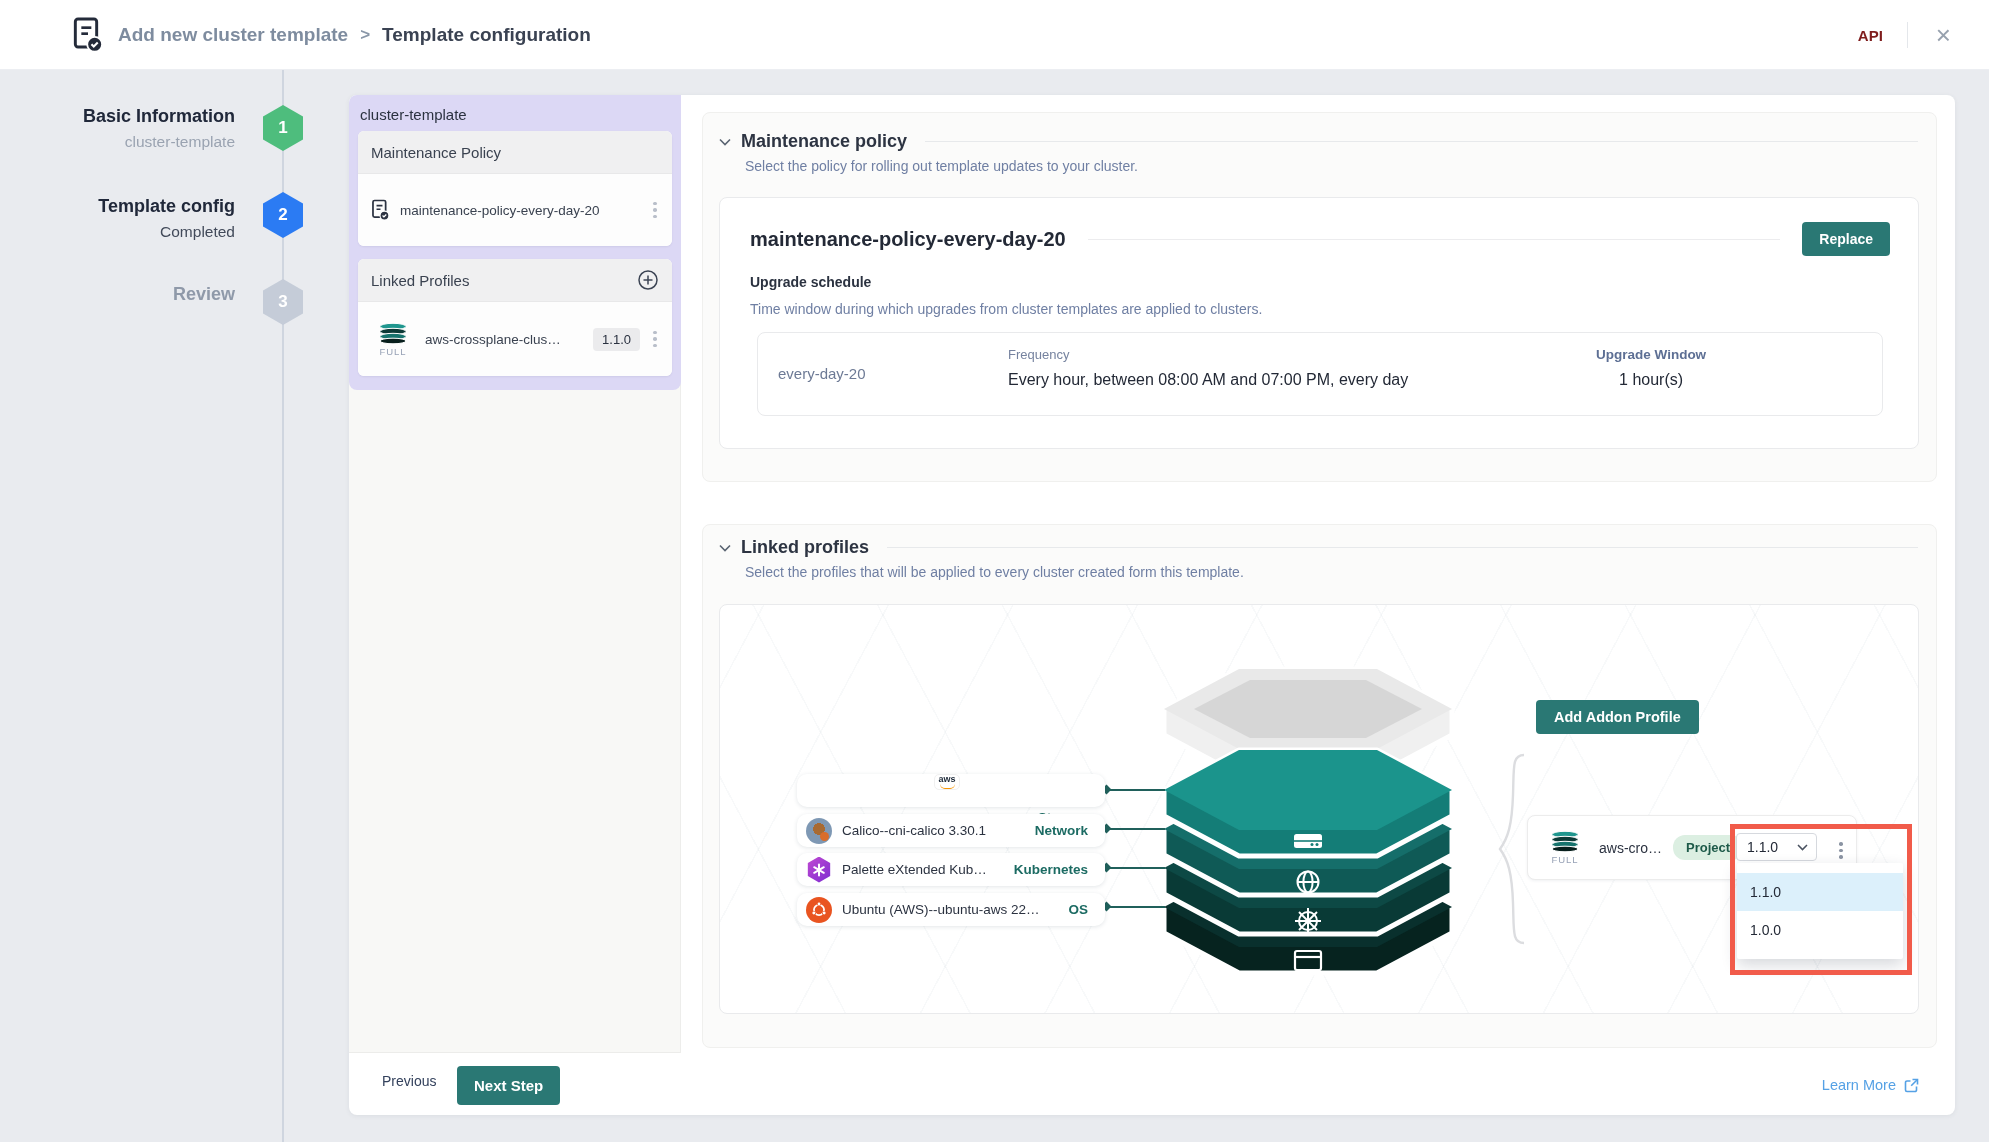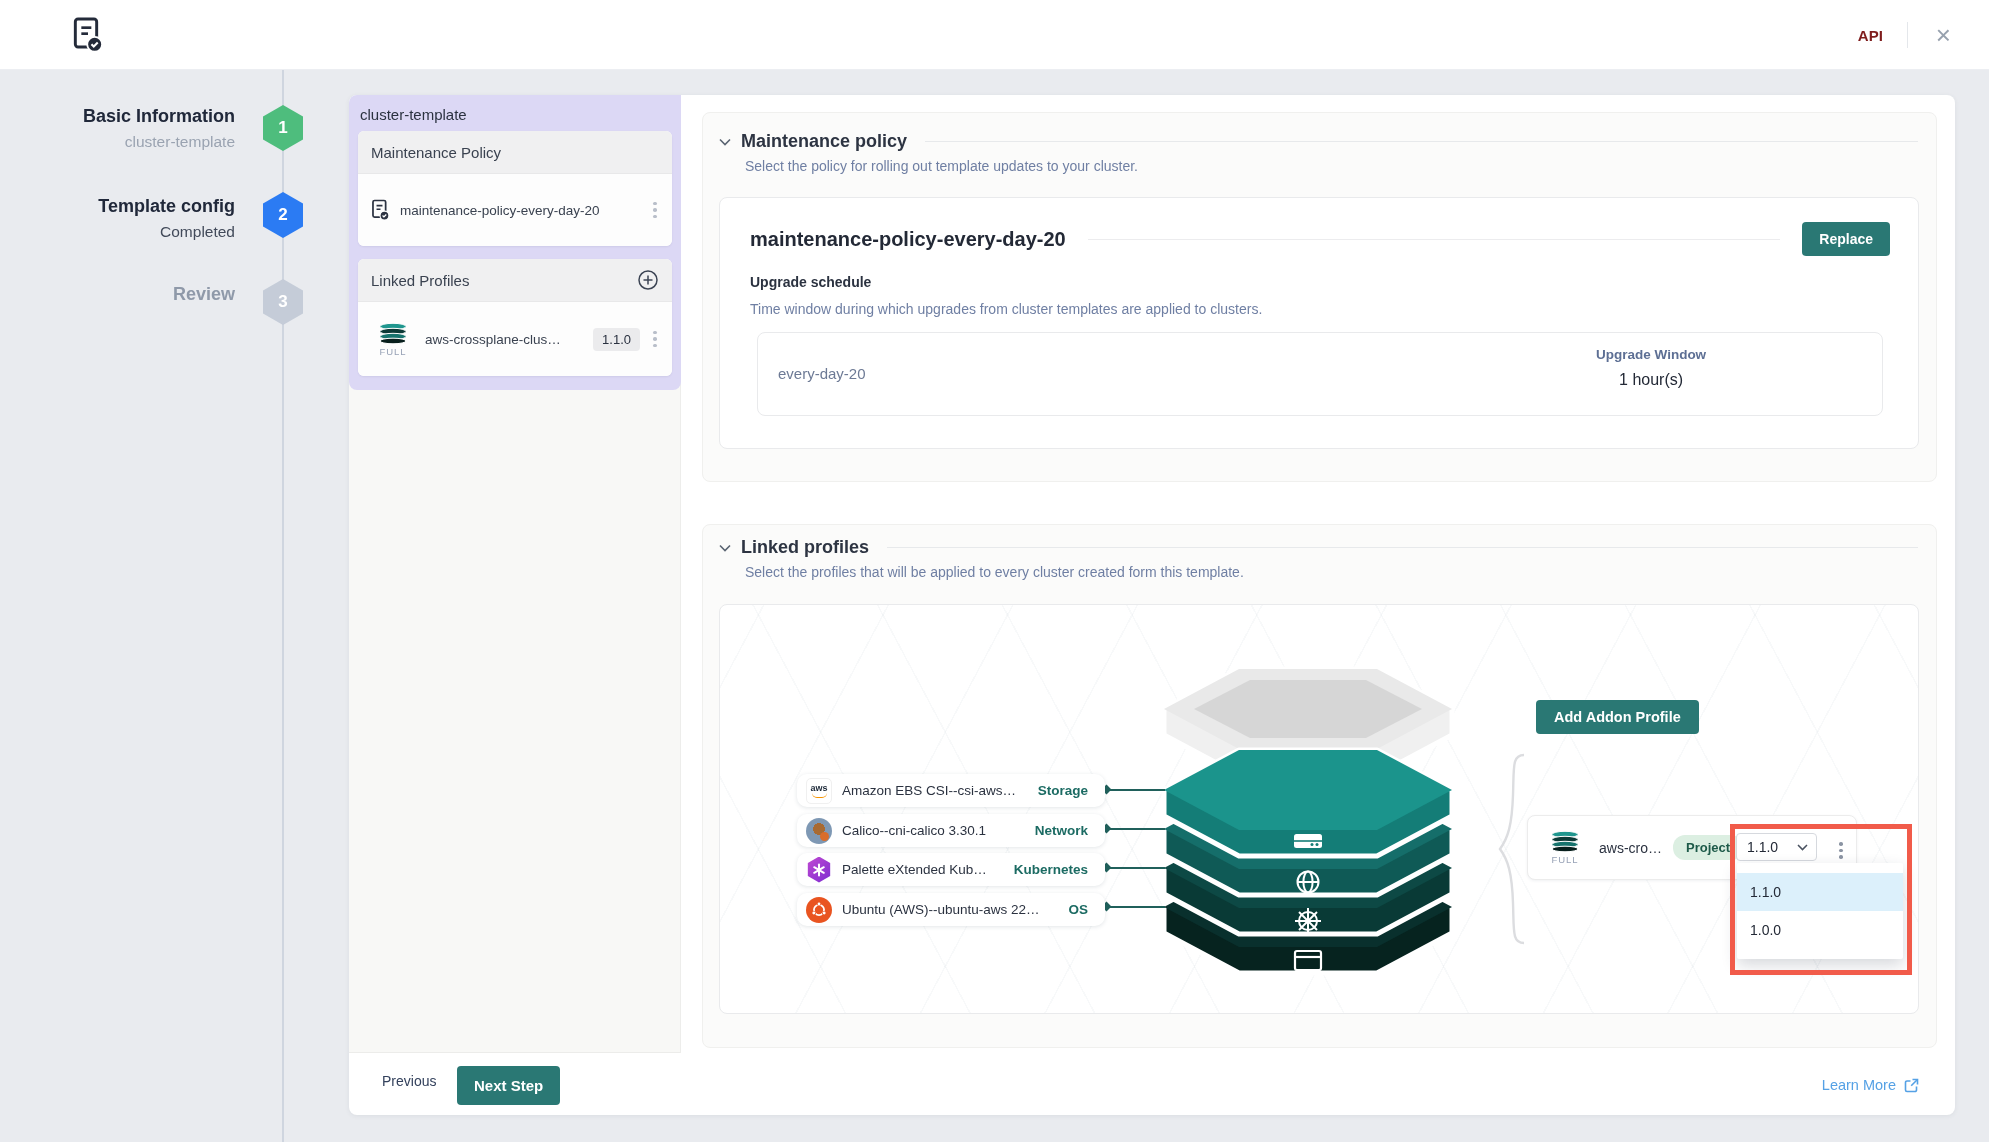--- a/index.html
+++ b/index.html
@@ -114,20 +114,25 @@
 <div class="topbar">
   <span class="doc-icon">
     <svg width="32" height="36" viewBox="0 0 24 27">
       <rect x="2.5" y="1.5" width="16" height="21" rx="2" fill="none" stroke="#242b3a" stroke-width="2.2"></rect>
       <line x1="7" y1="8" x2="14.5" y2="8" stroke="#242b3a" stroke-width="2"></line>
       <line x1="7" y1="12.5" x2="12" y2="12.5" stroke="#242b3a" stroke-width="2"></line>
       <circle cx="17" cy="20.5" r="5.6" fill="#242b3a" stroke="#fff" stroke-width="1.4"></circle>
       <path d="M14.6 20.5 l1.7 1.7 l3 -3" fill="none" stroke="#fff" stroke-width="1.6"></path>
     </svg>
   </span>
+  <div class="crumbs">
+    <span class="crumb-parent">Add new cluster template</span>
+    <span class="crumb-sep">&gt;</span>
+    <span class="crumb-current">Template configuration</span>
+  </div>
   <div class="topbar-right">
     <span class="api-link">API</span>
     <span class="top-divider"></span>
     <span class="close-x">×</span>
   </div>
 </div>
 
 <div class="steps-vline"></div>
 
 <div class="step-label" style="top:106px;">
@@ -231,20 +236,24 @@
       <div class="mp-title-row">
         <span class="mp-title">maintenance-policy-every-day-20</span>
         <span class="mp-rule"></span>
         <button class="btn-teal replace-btn">Replace</button>
       </div>
       <div class="mp-sched-h">Upgrade schedule</div>
       <div class="mp-sched-d">Time window during which upgrades from cluster templates are applied to clusters.</div>
 
       <div class="sched-card">
         <span class="sched-name">every-day-20</span>
+        <div class="sched-freq">
+          <div class="sched-lbl">Frequency</div>
+          <div class="sched-val">Every hour, between 08:00 AM and 07:00 PM, every day</div>
+        </div>
         <div class="sched-win">
           <div class="sched-lbl semib">Upgrade Window</div>
           <div class="sched-val">1 hour(s)</div>
         </div>
       </div>
     </div>
   </div>
 
   <div class="section" style="top:429px; height:524px;">
     <div class="sec-head" style="padding-top:12px;">
@@ -312,21 +321,21 @@
             </g>
           </g>
         </svg>
       </span>
 
       <span class="connector" style="top:184px;"></span>
       <span class="connector" style="top:223px;"></span>
       <span class="connector" style="top:262px;"></span>
       <span class="connector" style="top:301px;"></span>
 
-      <div class="pill" style="top:169px;">
+      <div class="pill" style="top:169px;flex-direction:column;">
         <span style="width:26px;height:26px;background:#fff;border:1px solid #f0f0f0;border-radius:5px;display:flex;flex-direction:column;align-items:center;justify-content:center;">
           <b style="font-size:9px;color:#232f3e;line-height:1;">aws</b>
           <i style="width:15px;height:5px;border-bottom:1.6px solid #f79400;border-radius:0 0 9px 9px;"></i>
         </span>
         <span class="pill-name">Amazon EBS CSI--csi-aws…</span>
         <span class="pill-cat">Storage</span>
       </div>
       <div class="pill" style="top:209px;">
         <span style="position:relative;width:26px;height:26px;border-radius:50%;background:radial-gradient(circle at 50% 42%, #a86a32 0 29%, #7e98b4 30% 100%);overflow:hidden;">
           <i style="position:absolute;right:3px;bottom:3px;width:9px;height:9px;border-radius:50%;background:#d96d2a;"></i>

